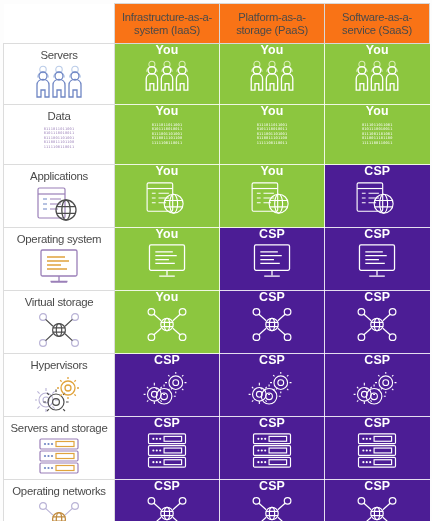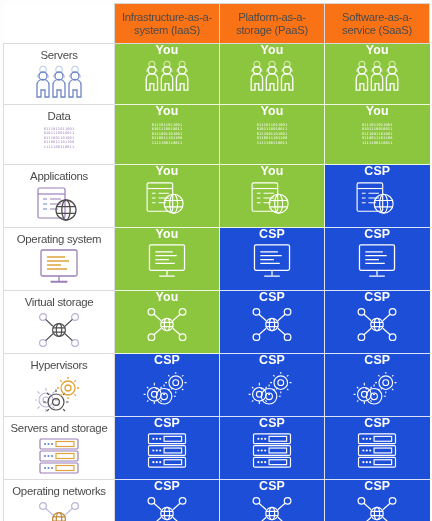--- a/index.html
+++ b/index.html
@@ -64,21 +64,21 @@
   }
 
   
   td.cell{
     text-align:center;
     vertical-align:top;
     border-right:1px solid rgba(255,255,255,.85);
     border-bottom:1px solid rgba(255,255,255,.85);
   }
   td.cell.green{ background:#8cc63f; }
-  td.cell.blue { background:#1d4ed8;text-align:center; }
+  td.cell.blue { background:#4c1d95;text-align:center; }
   td.cell.last { border-right:none; }
 
   .owner{
     display:block;
     font-size:12.4px;
     font-weight:bold;
     line-height:13px;
     letter-spacing:0.1px;
   }
   td.cell.green .owner{ color:#ffffff; }

